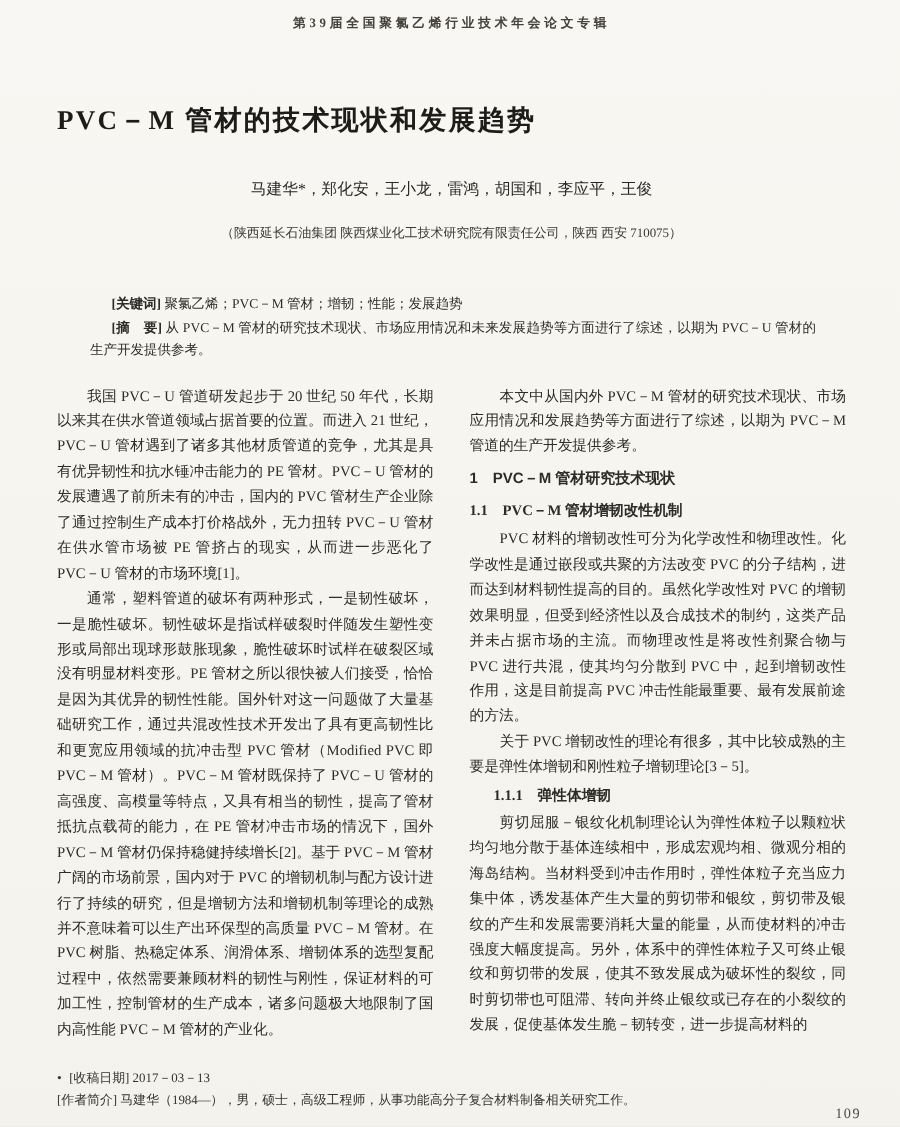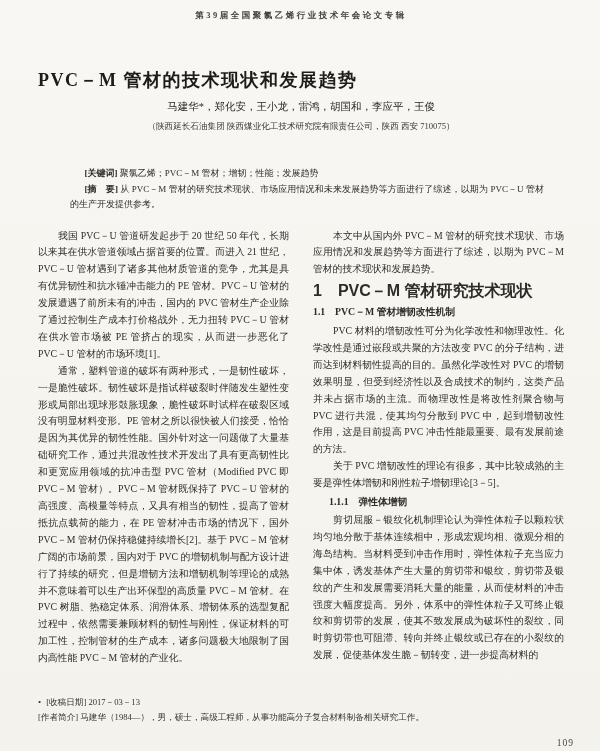--- a/index.html
+++ b/index.html
@@ -28,31 +28,31 @@
   .title{
     font-size:18px;
     font-weight:bold;
     letter-spacing:1.5px;
     color:#1e1c19;
     margin:46px 0 0 0;
   }
   .authors{
     text-align:center;
     font-size:10.5px;
-    margin-top:8px;
+    margin-top:27px;
     color:#2a2825;
   }
   .affiliation{
     text-align:center;
     font-size:8.6px;
-    margin-top:7px;
+    margin-top:17px;
     color:#3a3833;
   }
   .meta{
-    margin:33px 20px 0 32px;
+    margin:33px 20px 0 22px;
     font-size:9px;
     line-height:15.5px;
     text-align:justify;
   }
   .meta p{margin:0;text-indent:1.6em;}
   .meta .label{font-weight:bold;}
   .columns{
     display:flex;
     gap:24px;
     margin-top:15px;
@@ -61,35 +61,35 @@
     flex:1;
     min-height:462px;
     font-size:9.8px;
     line-height:16.9px;
     text-align:justify;
   }
   .blk{margin:0;}
   .blk.p{text-indent:2.05em;}
   .blk.h-section{
     font-family:"Liberation Sans","DejaVu Sans",sans-serif;
-    font-weight:bold;font-size:16px;
+    font-weight:bold;font-size:10px;
     margin:5px 0 4px 0;
   }
   .blk.h-sub{
     font-family:Liberation Serif, serif;
     font-weight:bold;font-size:9.8px;
     margin:2px 0 2px 0;
   }
   .blk.h-subsub{
     font-weight:bold;font-size:9.8px;
     margin:2px 0 1px 16px;
   }
   .footnote{
     position:absolute;
-    left:38px;right:36px;bottom:27px;
+    left:38px;right:36px;bottom:11px;
     font-size:8.6px;
     line-height:14.5px;
     color:#35332e;
   }
   .fn-bullet{margin-right:5px;font-size:9px;}
   .pagenum{
     position:absolute;
     right:26px;bottom:3px;
     font-size:9.5px;
     color:#4a4842;
@@ -119,21 +119,21 @@
       <span>从 PVC－M 管材的研究技术现状、市场应用情况和未来发展趋势等方面进行了综述，以期为 PVC－U 管材的生产开发提供参考。</span>
     </p>
   </div>
 
   <div class="columns">
     <div class="col">
         <div class="blk p">我国 PVC－U 管道研发起步于 20 世纪 50 年代，长期以来其在供水管道领域占据首要的位置。而进入 21 世纪，PVC－U 管材遇到了诸多其他材质管道的竞争，尤其是具有优异韧性和抗水锤冲击能力的 PE 管材。PVC－U 管材的发展遭遇了前所未有的冲击，国内的 PVC 管材生产企业除了通过控制生产成本打价格战外，无力扭转 PVC－U 管材在供水管市场被 PE 管挤占的现实，从而进一步恶化了 PVC－U 管材的市场环境[1]。</div>
         <div class="blk p">通常，塑料管道的破坏有两种形式，一是韧性破坏，一是脆性破坏。韧性破坏是指试样破裂时伴随发生塑性变形或局部出现球形鼓胀现象，脆性破坏时试样在破裂区域没有明显材料变形。PE 管材之所以很快被人们接受，恰恰是因为其优异的韧性性能。国外针对这一问题做了大量基础研究工作，通过共混改性技术开发出了具有更高韧性比和更宽应用领域的抗冲击型 PVC 管材（Modified PVC 即 PVC－M 管材）。PVC－M 管材既保持了 PVC－U 管材的高强度、高模量等特点，又具有相当的韧性，提高了管材抵抗点载荷的能力，在 PE 管材冲击市场的情况下，国外 PVC－M 管材仍保持稳健持续增长[2]。基于 PVC－M 管材广阔的市场前景，国内对于 PVC 的增韧机制与配方设计进行了持续的研究，但是增韧方法和增韧机制等理论的成熟并不意味着可以生产出环保型的高质量 PVC－M 管材。在 PVC 树脂、热稳定体系、润滑体系、增韧体系的选型复配过程中，依然需要兼顾材料的韧性与刚性，保证材料的可加工性，控制管材的生产成本，诸多问题极大地限制了国内高性能 PVC－M 管材的产业化。</div>
       </div>
     <div class="col">
-        <div class="blk p">本文中从国内外 PVC－M 管材的研究技术现状、市场应用情况和发展趋势等方面进行了综述，以期为 PVC－M 管材的技术现状和发展趋势。</div>
+        <div class="blk p">本文中从国内外 PVC－M 管材的研究技术现状、市场应用情况和发展趋势等方面进行了综述，以期为 PVC－M 管道的生产开发提供参考。</div>
         <div class="blk h-section">1　PVC－M 管材研究技术现状</div>
         <div class="blk h-sub">1.1　PVC－M 管材增韧改性机制</div>
         <div class="blk p">PVC 材料的增韧改性可分为化学改性和物理改性。化学改性是通过嵌段或共聚的方法改变 PVC 的分子结构，进而达到材料韧性提高的目的。虽然化学改性对 PVC 的增韧效果明显，但受到经济性以及合成技术的制约，这类产品并未占据市场的主流。而物理改性是将改性剂聚合物与 PVC 进行共混，使其均匀分散到 PVC 中，起到增韧改性作用，这是目前提高 PVC 冲击性能最重要、最有发展前途的方法。</div>
         <div class="blk p">关于 PVC 增韧改性的理论有很多，其中比较成熟的主要是弹性体增韧和刚性粒子增韧理论[3－5]。</div>
         <div class="blk h-subsub">1.1.1　弹性体增韧</div>
         <div class="blk p">剪切屈服－银纹化机制理论认为弹性体粒子以颗粒状均匀地分散于基体连续相中，形成宏观均相、微观分相的海岛结构。当材料受到冲击作用时，弹性体粒子充当应力集中体，诱发基体产生大量的剪切带和银纹，剪切带及银纹的产生和发展需要消耗大量的能量，从而使材料的冲击强度大幅度提高。另外，体系中的弹性体粒子又可终止银纹和剪切带的发展，使其不致发展成为破坏性的裂纹，同时剪切带也可阻滞、转向并终止银纹或已存在的小裂纹的发展，促使基体发生脆－韧转变，进一步提高材料的</div>
       </div>
   </div>
 
   <div class="footnote">

